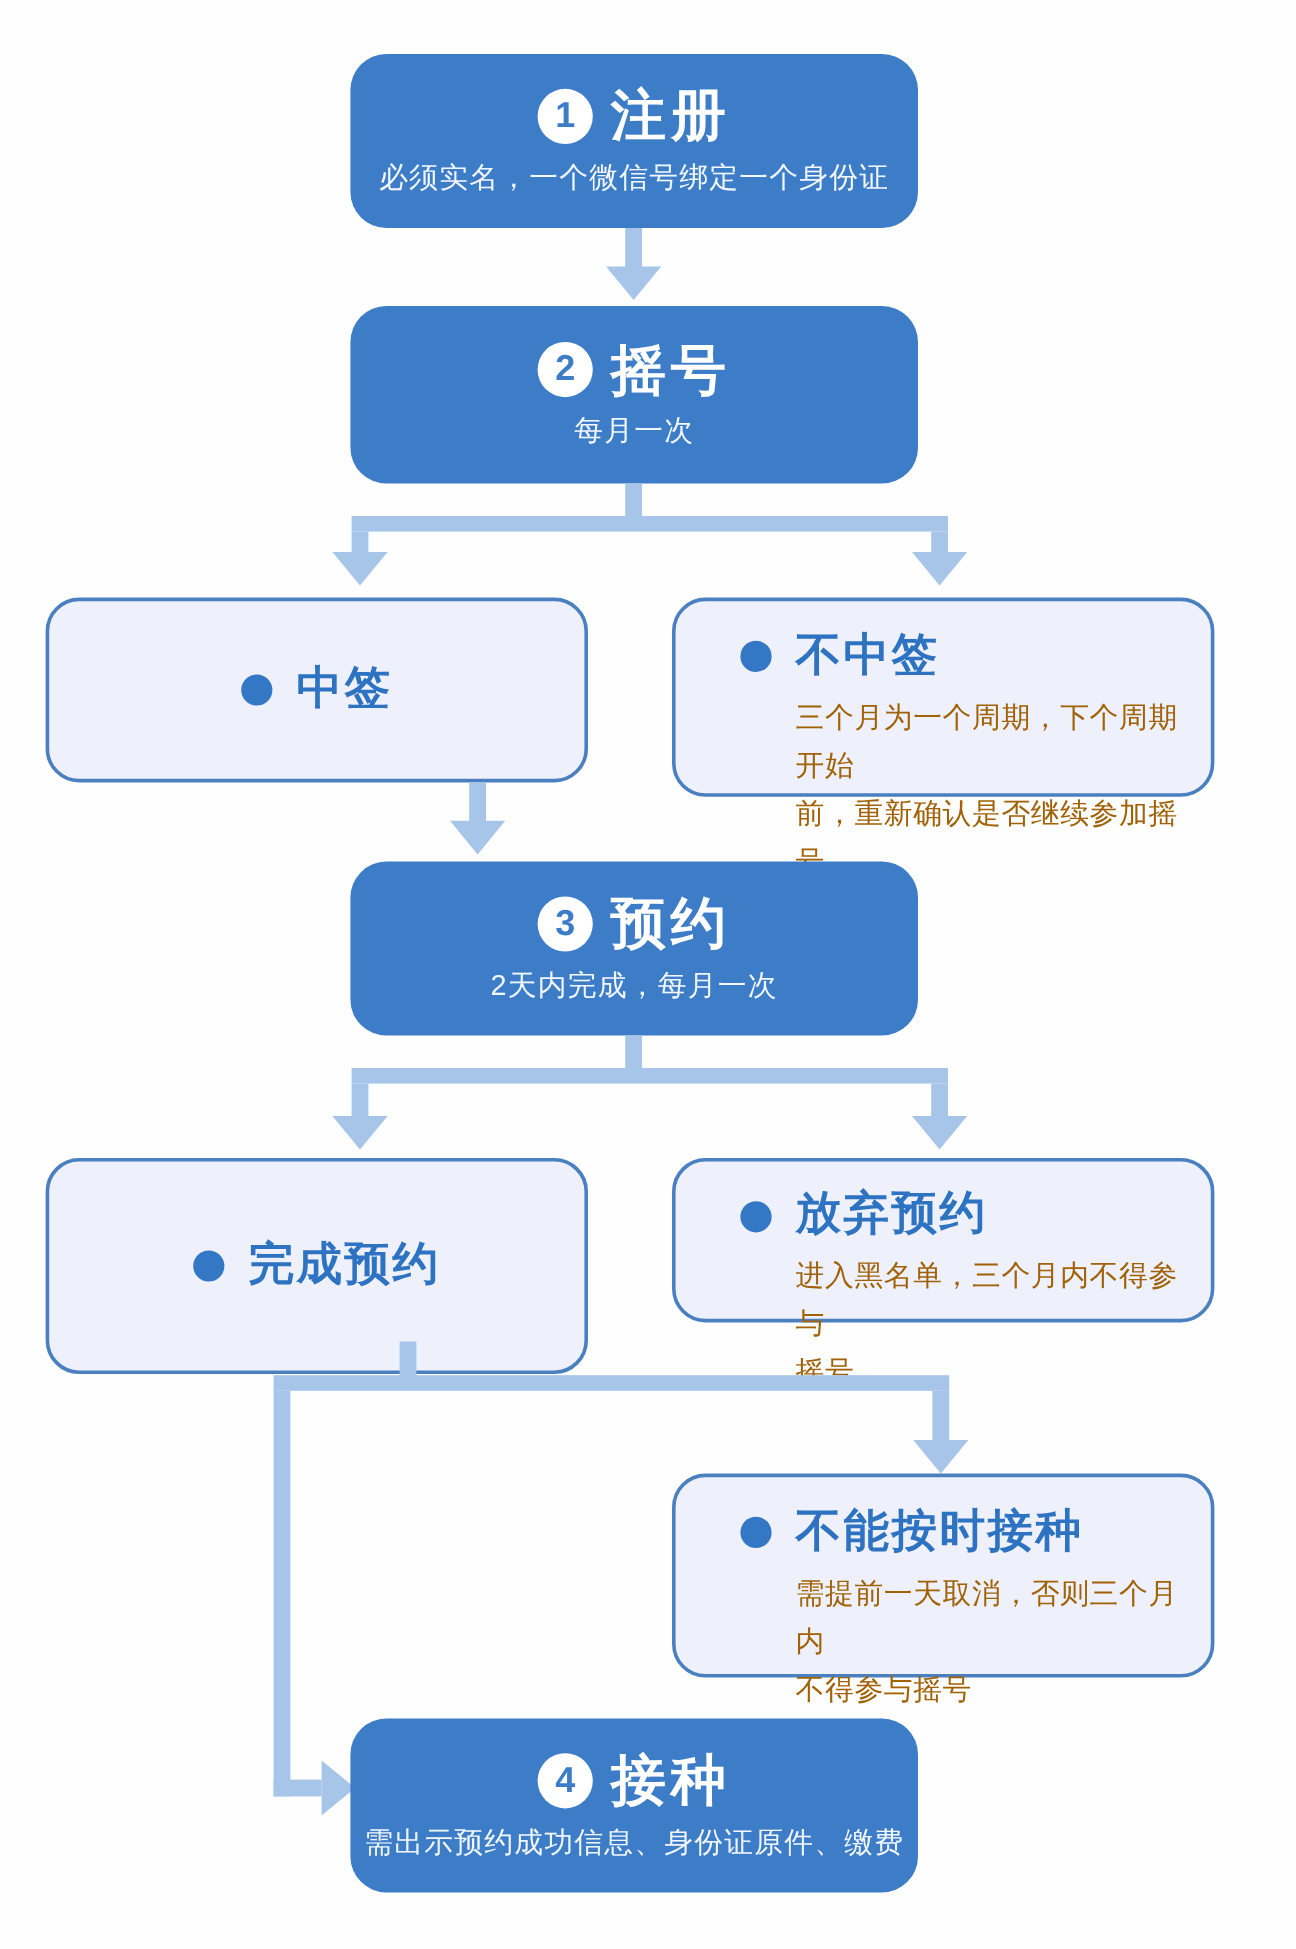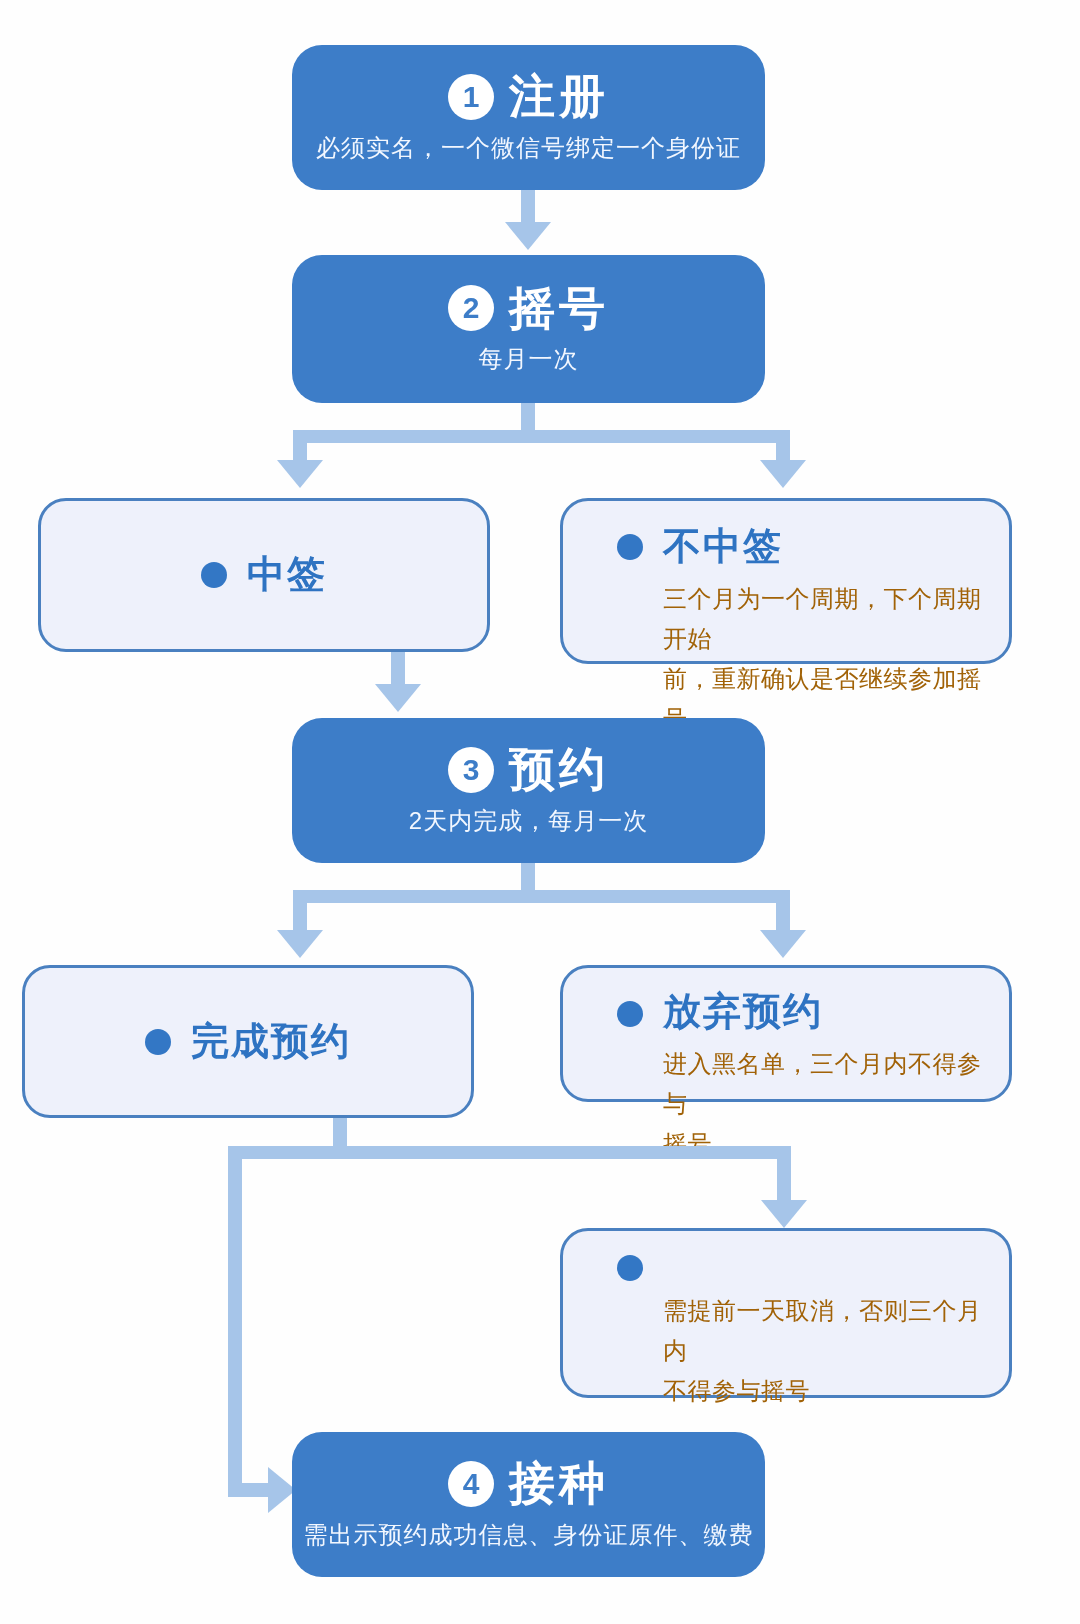--- a/index.html
+++ b/index.html
@@ -195,21 +195,21 @@
 
   <div>
     <div class="cv" style="left:521px; top:863px; width:14px; height:32px;"></div>
     <div class="ch" style="left:293px; top:890px; width:497px; height:13px;"></div>
     <div class="cv" style="left:293px; top:903px; width:14px; height:27px;"></div>
     <div class="ah-down" style="left:277px; top:930px;"></div>
     <div class="cv" style="left:776px; top:903px; width:14px; height:27px;"></div>
     <div class="ah-down" style="left:760px; top:930px;"></div>
   </div>
 
-  <div class="outcome outcome-center" style="left:22px; top:965px; height:153px;">
+  <div class="outcome outcome-center" style="left:38px; top:965px; height:180px;">
     <div class="outcome-title-row">
       <span class="dot"></span>
       <span class="outcome-title">完成预约</span>
     </div>
   </div>
 
   <div class="outcome outcome-left" style="left:560px; top:965px; height:137px;font-family:Liberation Mono, monospace;">
     <div class="outcome-title-row">
       <span class="dot"></span>
       <span class="outcome-title">放弃预约</span>
@@ -228,20 +228,21 @@
     <div class="ah-down" style="left:761px; top:1200px;"></div>
 
     <div class="cv" style="left:228px; top:1159px; width:14px; height:338px;"></div>
     <div class="ch" style="left:228px; top:1483px; width:40px; height:14px;"></div>
     <div class="ah-right" style="left:268px; top:1467px;"></div>
   </div>
 
   <div class="outcome outcome-left" style="left:560px; top:1228px; height:170px;">
     <div class="outcome-title-row">
       <span class="dot"></span>
+      <span class="outcome-title">不能按时接种</span>
     </div>
     <div class="outcome-body">
       <span>需提前一天取消，否则三个月内</span>
       <span>不得参与摇号</span>
     </div>
   </div>
 
   <div class="step" style="left:292px; top:1432px; height:145px;">
     <div class="step-title-row">
       <span class="badge">

